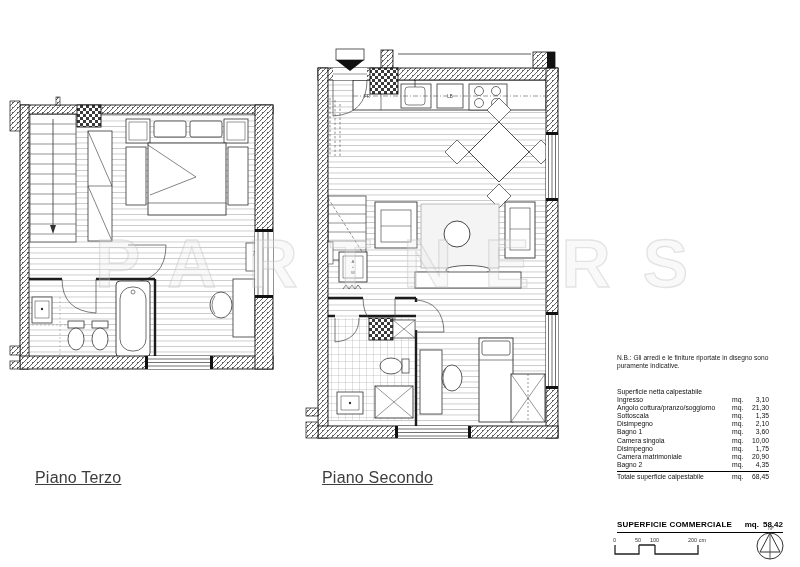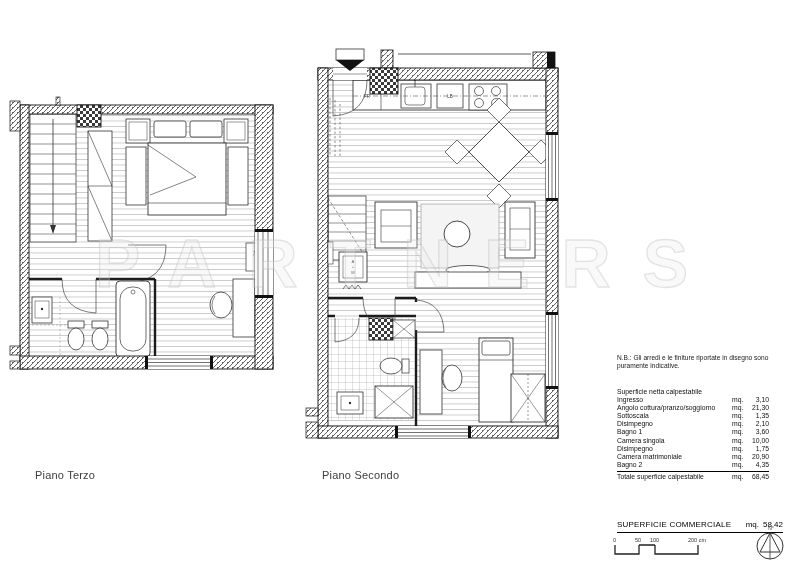--- a/index.html
+++ b/index.html
@@ -2,36 +2,36 @@
 <html><head>
 <meta charset="utf-8">
 <style>
   html,body{margin:0;padding:0;}
   body{
     width:800px;height:567px;position:relative;background:#fff;overflow:hidden;
     font-family:"Liberation Sans","DejaVu Sans",sans-serif;color:#222;
   }
   .abs{position:absolute;}
   svg text{font-family:"Liberation Sans","DejaVu Sans",sans-serif;}
-  .plan-label{font-size:11px;color:#3d3d3d;letter-spacing:.2px;}
+  .plan-label{font-size:16px;color:#3d3d3d;letter-spacing:.2px;text-decoration:underline;}
   .watermark{
     left:95px;top:224px;width:660px;height:74px;z-index:6;pointer-events:none;
     font-size:68px;font-weight:bold;letter-spacing:32px;white-space:nowrap;
     color:rgba(235,235,235,0.28);-webkit-text-stroke:1.3px rgba(190,190,190,0.4);
   }
   .note{left:617px;top:354px;width:163px;font-size:6.6px;line-height:7.6px;color:#1a1a1a;}
   .areas{left:617px;top:388px;width:152px;font-size:6.8px;line-height:8.1px;color:#111;}
   .areas .row{display:flex;align-items:baseline;}
   .areas .lbl{flex:1 1 auto;white-space:nowrap;overflow:hidden;}
   .areas .unit{width:15px;text-align:left;}
   .areas .val{width:22px;text-align:right;}
   .areas .divider{border-bottom:1px solid #000;height:1px;margin:1px 0 1px 0;}
   .commercial{
     left:617px;top:520px;width:166px;display:flex;align-items:center;
-    font-size:8px;font-weight:normal;color:#000;border-bottom:1.4px solid #000;padding-bottom:3px;
+    font-size:8px;font-weight:bold;color:#000;border-bottom:1.4px solid #000;padding-bottom:3px;
   }
   .commercial .lbl{flex:1 1 auto;letter-spacing:.2px;}
   .commercial .unit{margin-right:4px;}
 </style>
 </head>
 <body>
 
 <svg width="0" height="0" style="position:absolute" aria-hidden="true">
   <defs>
     <pattern id="hatch" width="5" height="5" patternUnits="userSpaceOnUse">

